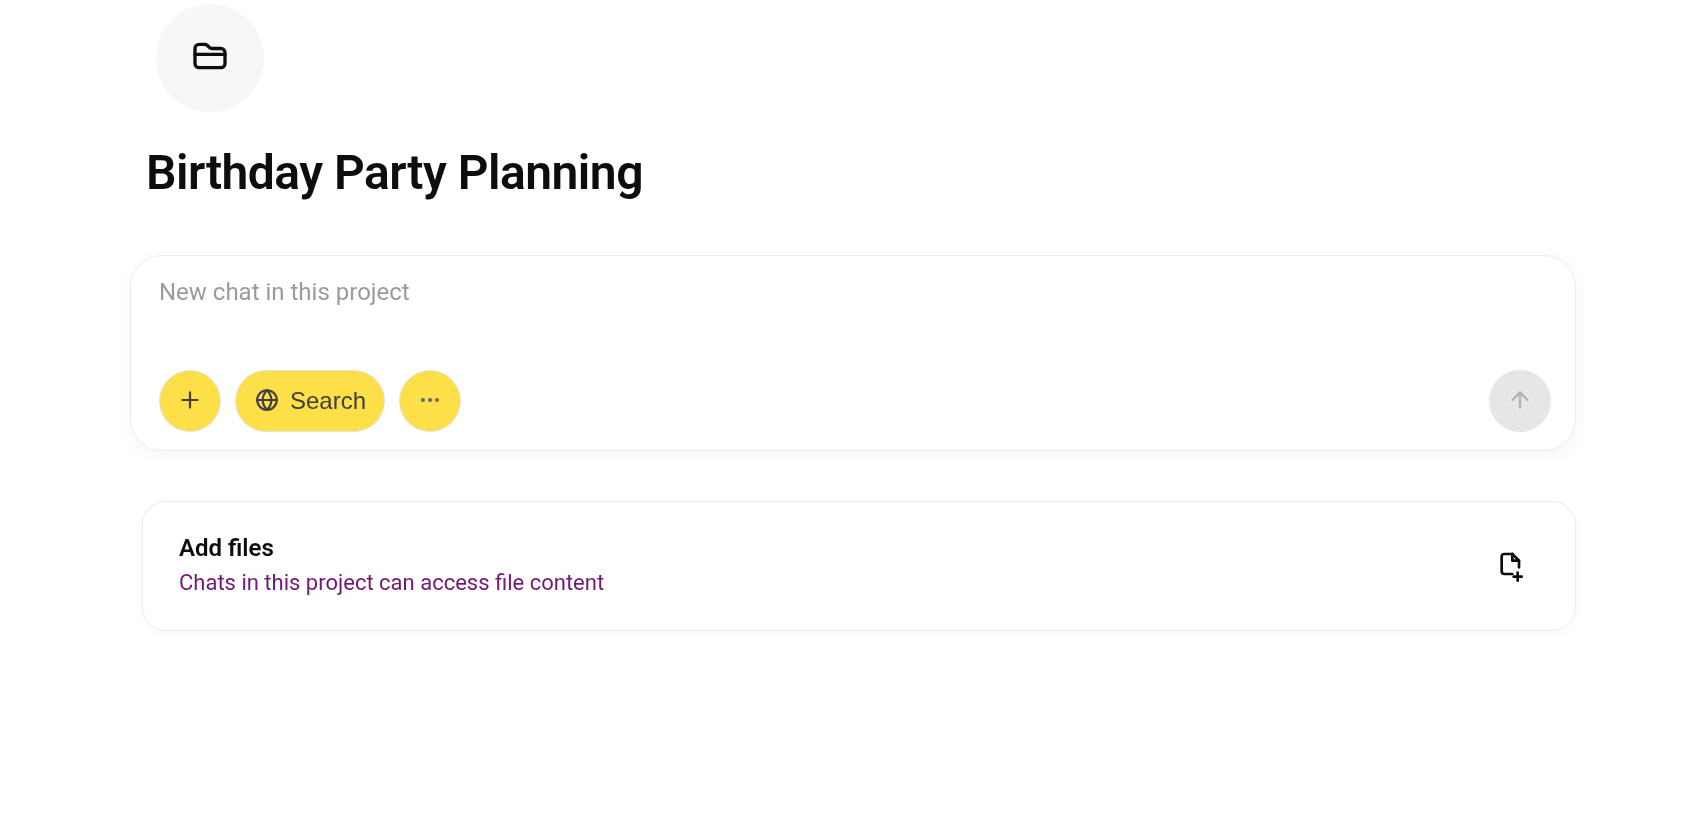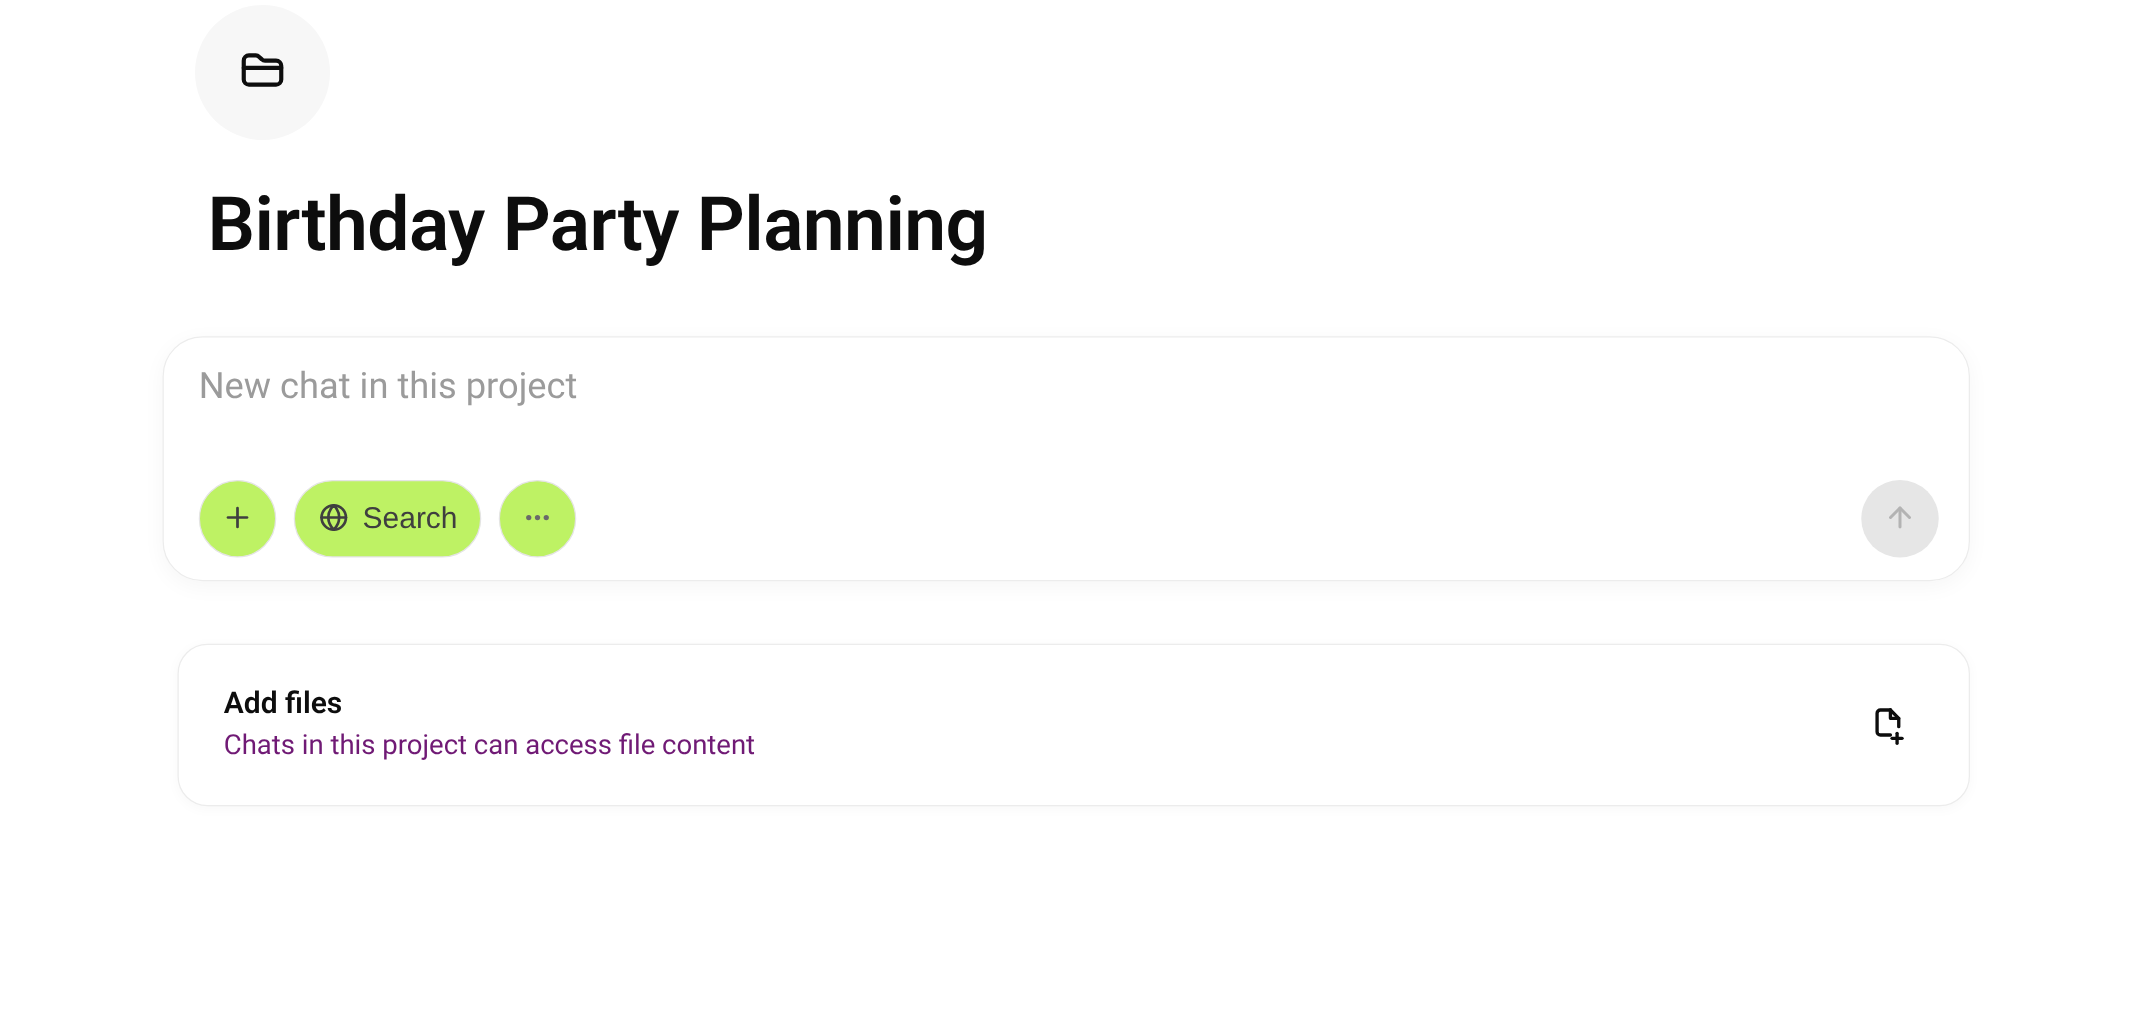--- a/index.html
+++ b/index.html
@@ -25,54 +25,54 @@
   .folder-circle {
     width: 108px;
     height: 108px;
     border-radius: 50%;
     background: #f7f7f7;
     display: flex;
     align-items: center;
     justify-content: center;
   }
   .page-title {
-    font-size: 60px;
+    font-size: 48px;
     font-weight: 600;
     letter-spacing: -0.5px;
     margin-top: 32px;
-    margin-left: 36px;
+    margin-left: 16px;
     color: #0d0d0d;
   }
   .chat-input-box {
     margin-top: 54px;
     border: 1px solid #ececec;
     border-radius: 32px;
     box-shadow: 0 4px 18px rgba(0,0,0,0.04);
     padding: 22px 24px 18px 28px;
     position: relative;
   }
   .chat-placeholder-area {
     min-height: 92px;
   }
   .chat-placeholder-text {
-    font-size: 29px;
+    font-size: 24px;
     color: #9b9b9b;
     font-weight: 400;
   }
   .chat-toolbar {
     display: flex;
     align-items: center;
     gap: 14px;
   }
   .pill-button {
     height: 62px;
     min-width: 62px;
     border-radius: 40px;
     border: 1px solid #e4e4e4;
-    background: #bef264;
+    background: #fde047;
     display: flex;
     align-items: center;
     justify-content: center;
     cursor: pointer;
     padding: 0 18px;
     gap: 10px;
   }
   .pill-button.round {
     width: 62px;
     padding: 0;

